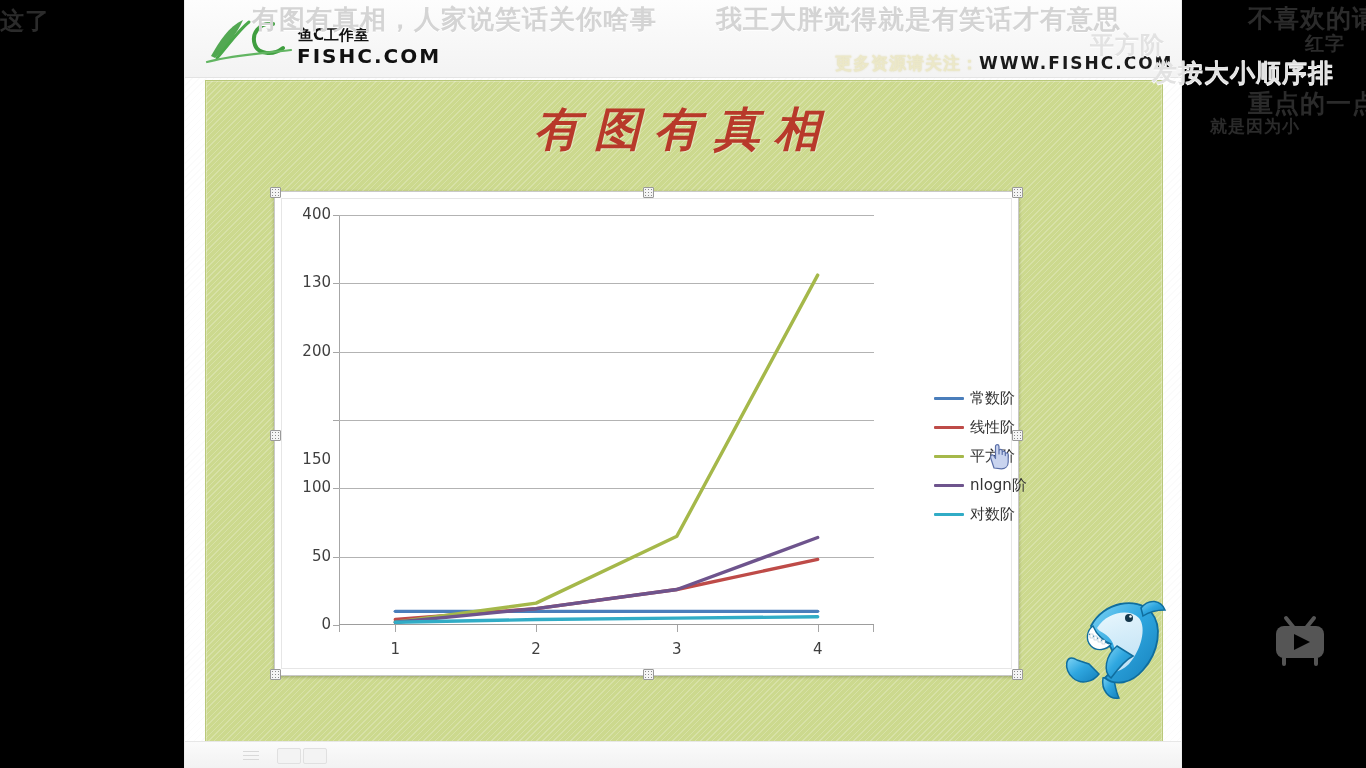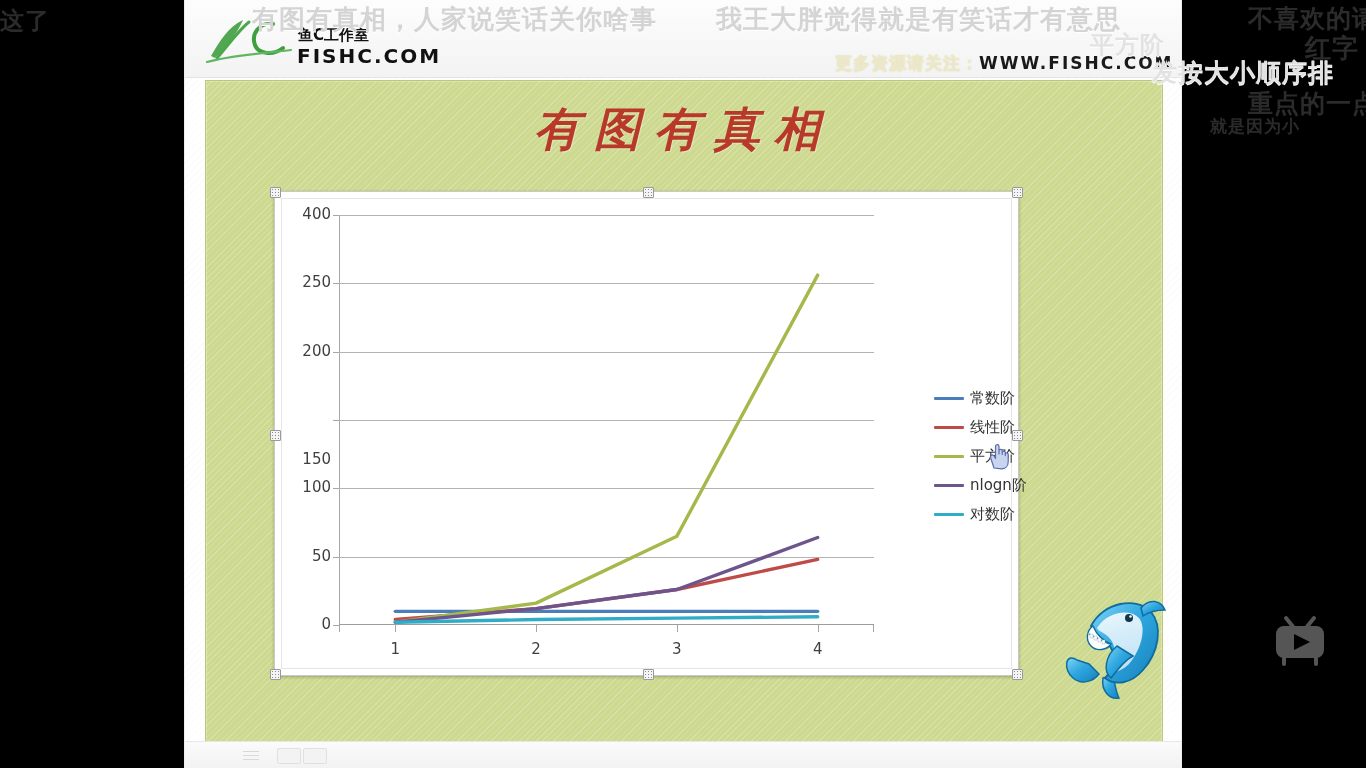--- a/index.html
+++ b/index.html
@@ -334,21 +334,21 @@
                   <div class="ytick-label" style="top: 400px;">0</div>
                   <div class="ytick-mark" style="top: 341.667px;"></div>
                   <div class="ytick-label" style="top: 331.667px;">50</div>
                   <div class="ytick-mark" style="top: 273.333px;"></div>
                   <div class="ytick-label" style="top: 263.333px;">100</div>
                   <div class="ytick-mark" style="top: 205px;"></div>
                   <div class="ytick-label" style="top: 195px; margin-top: 40px;">150</div>
                   <div class="ytick-mark" style="top: 136.667px;"></div>
                   <div class="ytick-label" style="top: 126.667px;">200</div>
                   <div class="ytick-mark" style="top: 68.3333px;"></div>
-                  <div class="ytick-label" style="top: 58.3333px;">250</div>
+                  <div class="ytick-label" style="top: 58.3333px;">130</div>
                   <div class="ytick-mark" style="top: 0px;"></div>
                   <div class="ytick-label" style="top: -10px;">400</div>
                 </div>
               <div id="xticks">
                   <div class="xtick-mark" style="left: 56.3158px;"></div>
                   <div class="xtick-label" style="left: 56.3158px;">1</div>
                   <div class="xtick-mark" style="left: 197.105px;"></div>
                   <div class="xtick-label" style="left: 197.105px;">2</div>
                   <div class="xtick-mark" style="left: 337.895px;"></div>
                   <div class="xtick-label" style="left: 337.895px;">3</div>
@@ -460,19 +460,19 @@
     <path d="M18 46 L18 52 M50 46 L50 52" stroke="#9b9b9b" stroke-width="4" stroke-linecap="round"></path>
     <path d="M28 22 L44 30 L28 38 Z" fill="#000000"></path>
   </svg>
 
   <div id="danmaku-layer">
       <div class="danmaku dm-dark" style="left: 0px; top: 5px; font-size: 24px;">这了</div>
       <div class="danmaku dm-light" style="left: 252px; top: 2px; font-size: 26px;">有图有真相，人家说笑话关你啥事</div>
       <div class="danmaku dm-light" style="left: 716px; top: 2px; font-size: 26px;">我王大胖觉得就是有笑话才有意思</div>
       <div class="danmaku dm-lightest" style="left: 1090px; top: 29px; font-size: 24px;">平方阶</div>
       <div class="danmaku dm-dark" style="left: 1248px; top: 2px; font-size: 25px;">不喜欢的请</div>
-      <div class="danmaku dm-dark" style="left: 1305px; top: 31px; font-size: 26px;">红字</div>
+      <div class="danmaku dm-dark" style="left: 1305px; top: 31px; font-size: 19px;">红字</div>
       <div class="danmaku dm-lightest" style="left: 1152px; top: 56px; font-size: 25px;">发按大小顺序排</div>
       <div class="danmaku dm-dark" style="left: 1248px; top: 87px; font-size: 25px;">重点的一点</div>
       <div class="danmaku dm-dark" style="left: 1210px; top: 115px; font-size: 17px;">就是因为小</div>
     </div>
 
 </div>
 
 </body></html>

